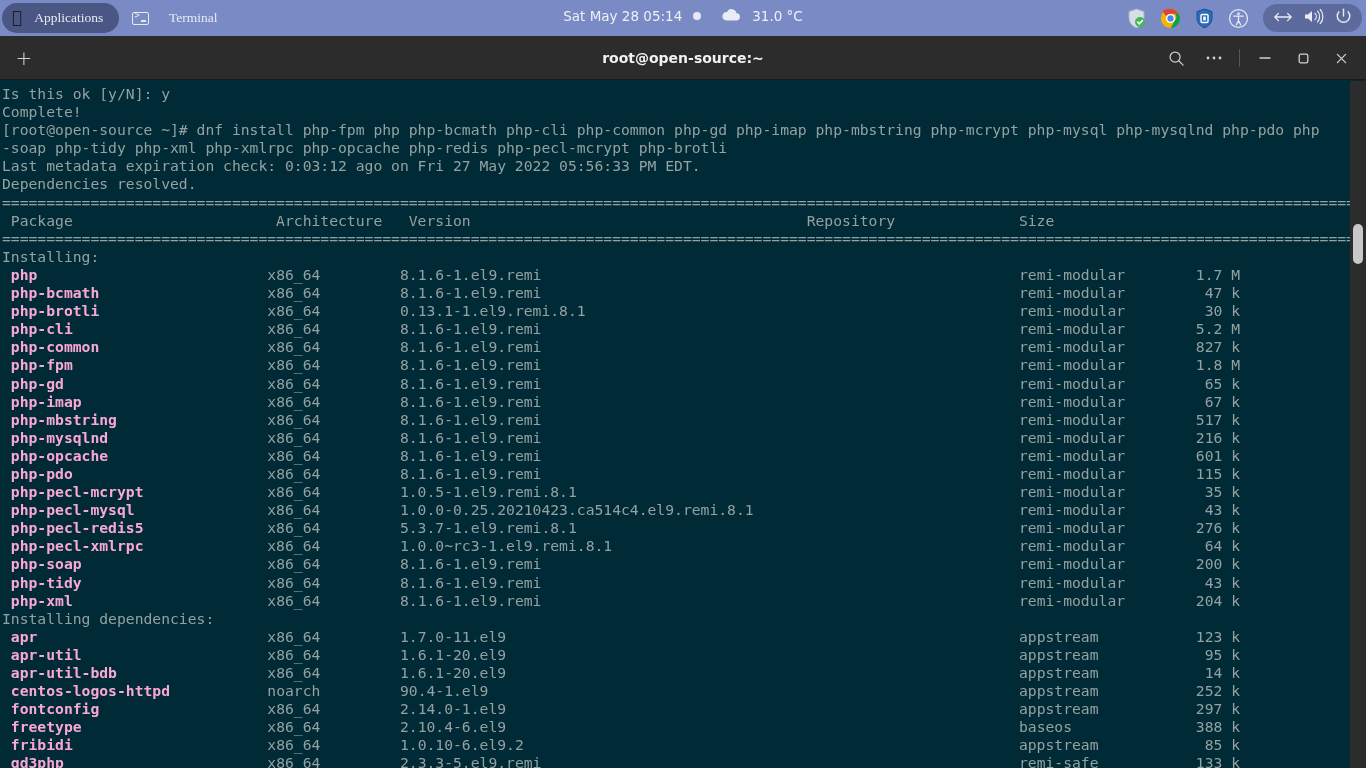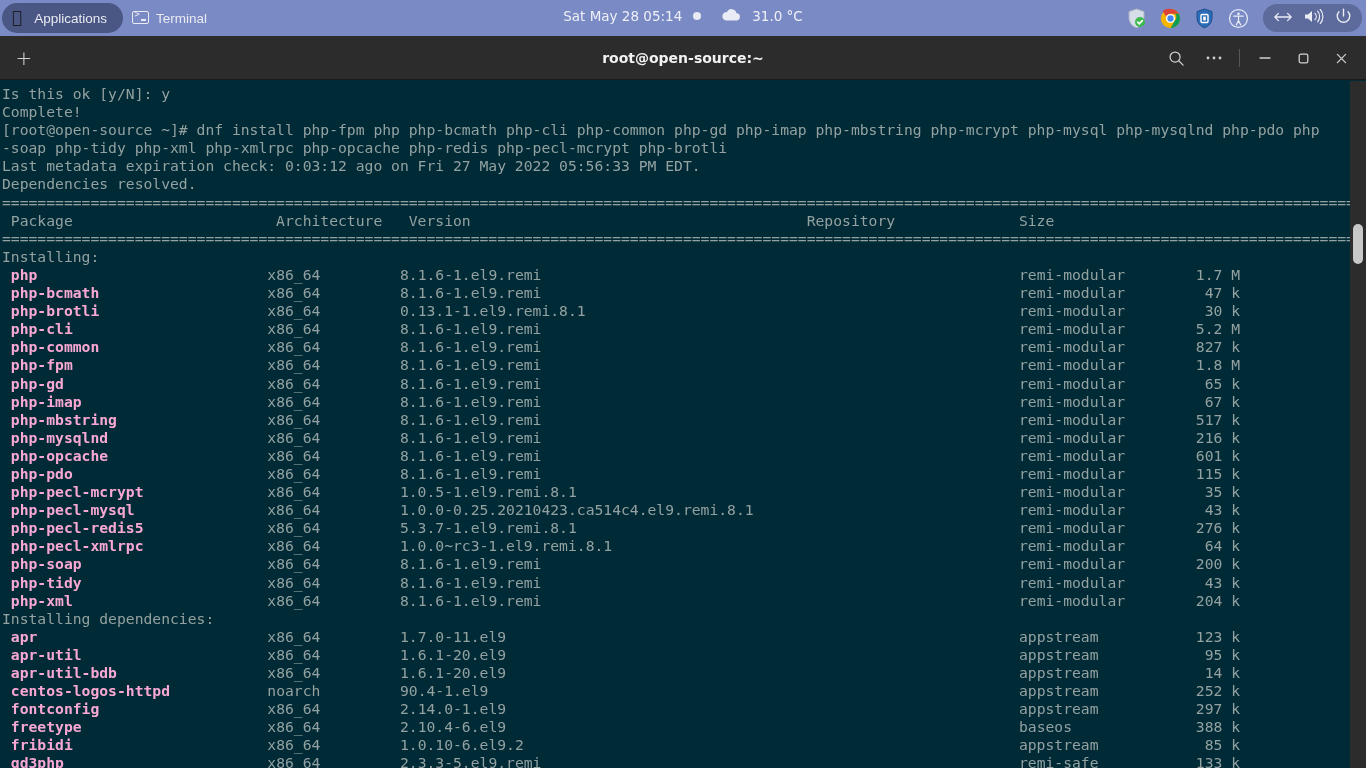--- a/index.html
+++ b/index.html
@@ -26,25 +26,25 @@
     display: flex; align-items: center;
     padding: 0 16px 0 10px;
     gap: 6px;
   }
   .apple-glyph {
     color: #1c1c24; font-size: 17px; line-height: 1;
     margin-right: 6px; margin-top: -2px;
   }
   .panel-label {
     color: #e8eaf2; font-size: 13.5px;
-    font-family: Liberation Sans, sans-serif;
+    font-family: Liberation Serif, serif;
     white-space: nowrap;
   }
   #term-launcher {
-    display: flex; gap: 7px;
+    display: flex; align-items: center; gap: 20px;
     margin-left: 18px;
   }
   .term-icon {
     width: 17px; height: 13px;
     border: 1.6px solid #e8eaf2;
     border-radius: 2px;
     position: relative;
     display: inline-block;
   }
   .term-icon::before {

